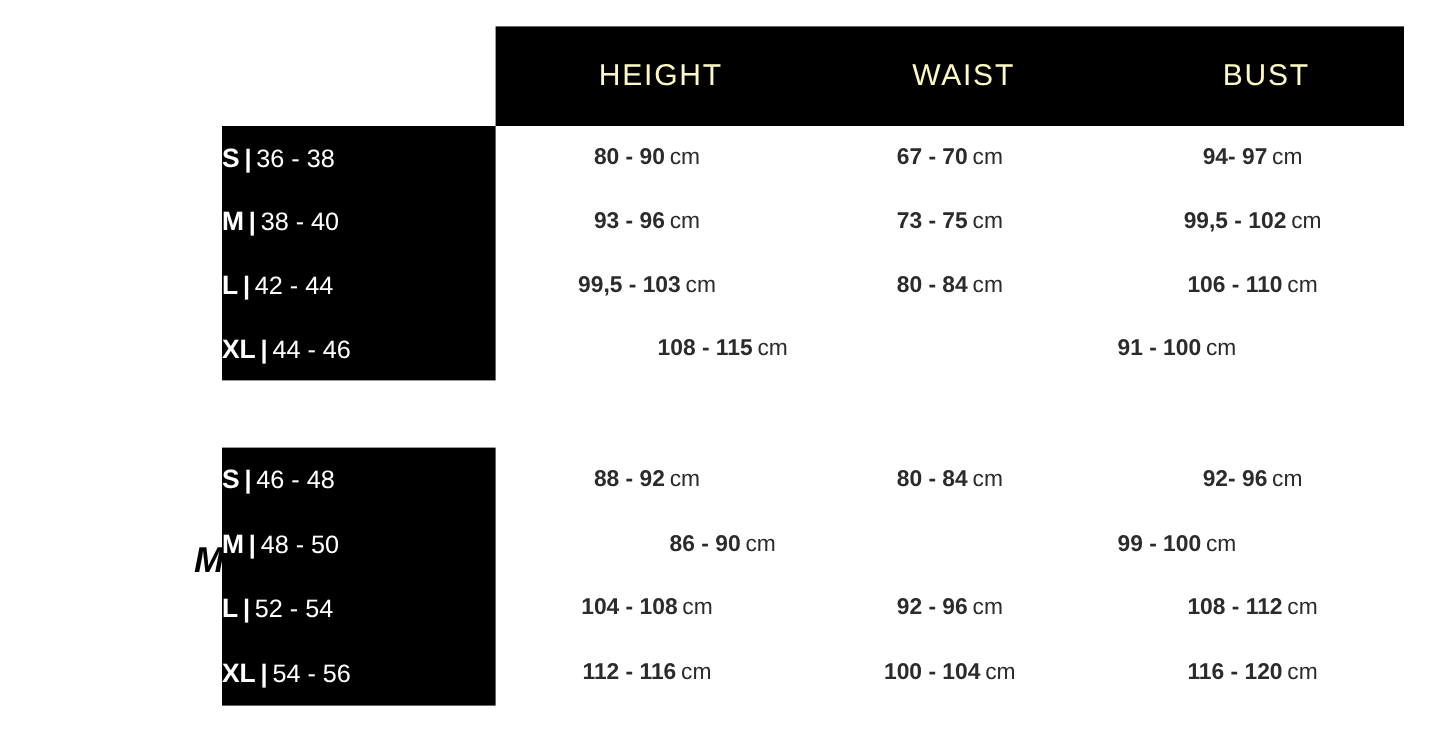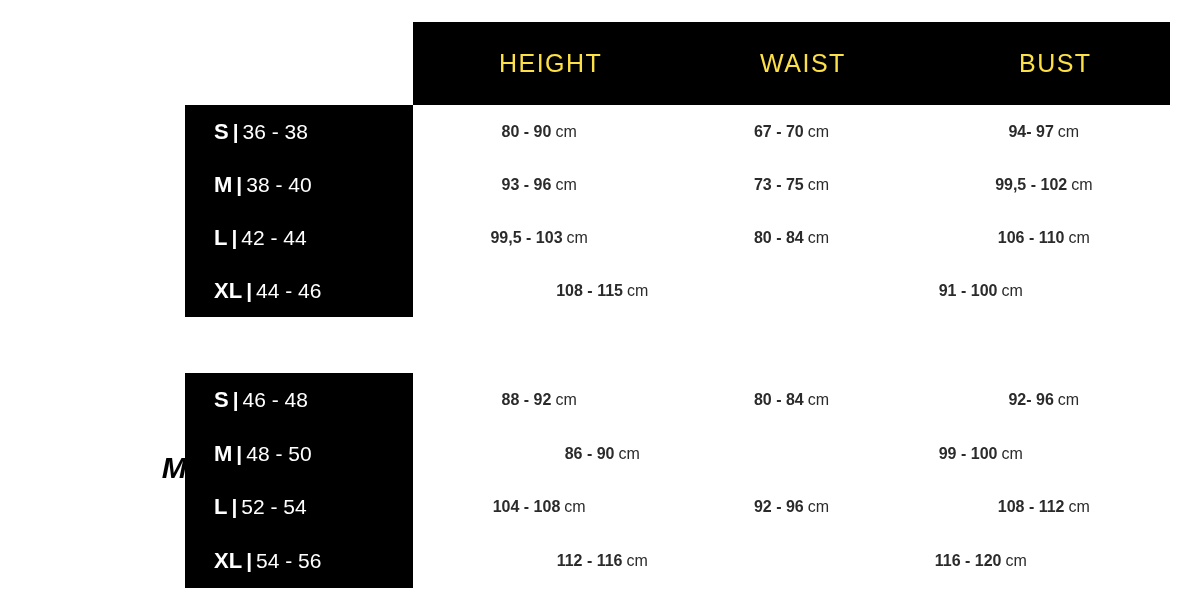--- a/index.html
+++ b/index.html
@@ -28,21 +28,21 @@
     top: 22px;
     width: 757px;
     height: 83px;
     background: #000000;
     display: flex;
     align-items: center;
   }
   .header-cell {
     flex: 1 1 0;
     text-align: center;
-    color: #fde047;
+    color: #fef9c3;
     font-size: 25px;
     font-weight: 400;
     letter-spacing: 1.5px;
     padding-left: 23px;
   }
 
   
   .group {
     position: absolute;
     left: 0;
@@ -85,42 +85,41 @@
   .row {
     display: flex;
     align-items: center;
     height: 53px;
   }
   .group-man .row { height: 53.75px; }
 
   .cell-size {
     width: 228px;
     box-sizing: border-box;
-    padding-left: 29px;
     color: #ffffff;
     font-size: 21px;
     white-space: nowrap;
   }
   .cell-size .sz {
     font-weight: bold;
     font-size: 22px;
   }
   .cell-size .sep {
     font-weight: bold;
     padding: 0 4px;
   }
   .cell-size .num {
     font-weight: 400;
     font-size: 21px;
   }
 
   .cell-meas {
     flex: 1 1 0;
     text-align: center;
-    font-size: 16px;
+    font-size: 19px;
     color: #2b2b2b;
     white-space: nowrap;
   }
   .cell-meas .val {
     font-weight: bold;
   }
   .cell-meas .unit {
     font-weight: 400;
     padding-left: 4px;
   }
@@ -248,20 +247,23 @@
       </div>
 
       <div class="row">
         <div class="cell-size">
           <span class="sz">XL</span><span class="sep">|</span><span class="num">54 - 56</span>
         </div>
         <div class="cell-meas">
           <span class="val">112 - 116</span><span class="unit">cm</span>
         </div>
         <div class="cell-meas">
+          <span class="val">100 - 104</span><span class="unit">cm</span>
+        </div>
+        <div class="cell-meas">
           <span class="val">116 - 120</span><span class="unit">cm</span>
         </div>
       </div>
 
     </div>
   </div>
 
 </div>
 
 </body></html>

